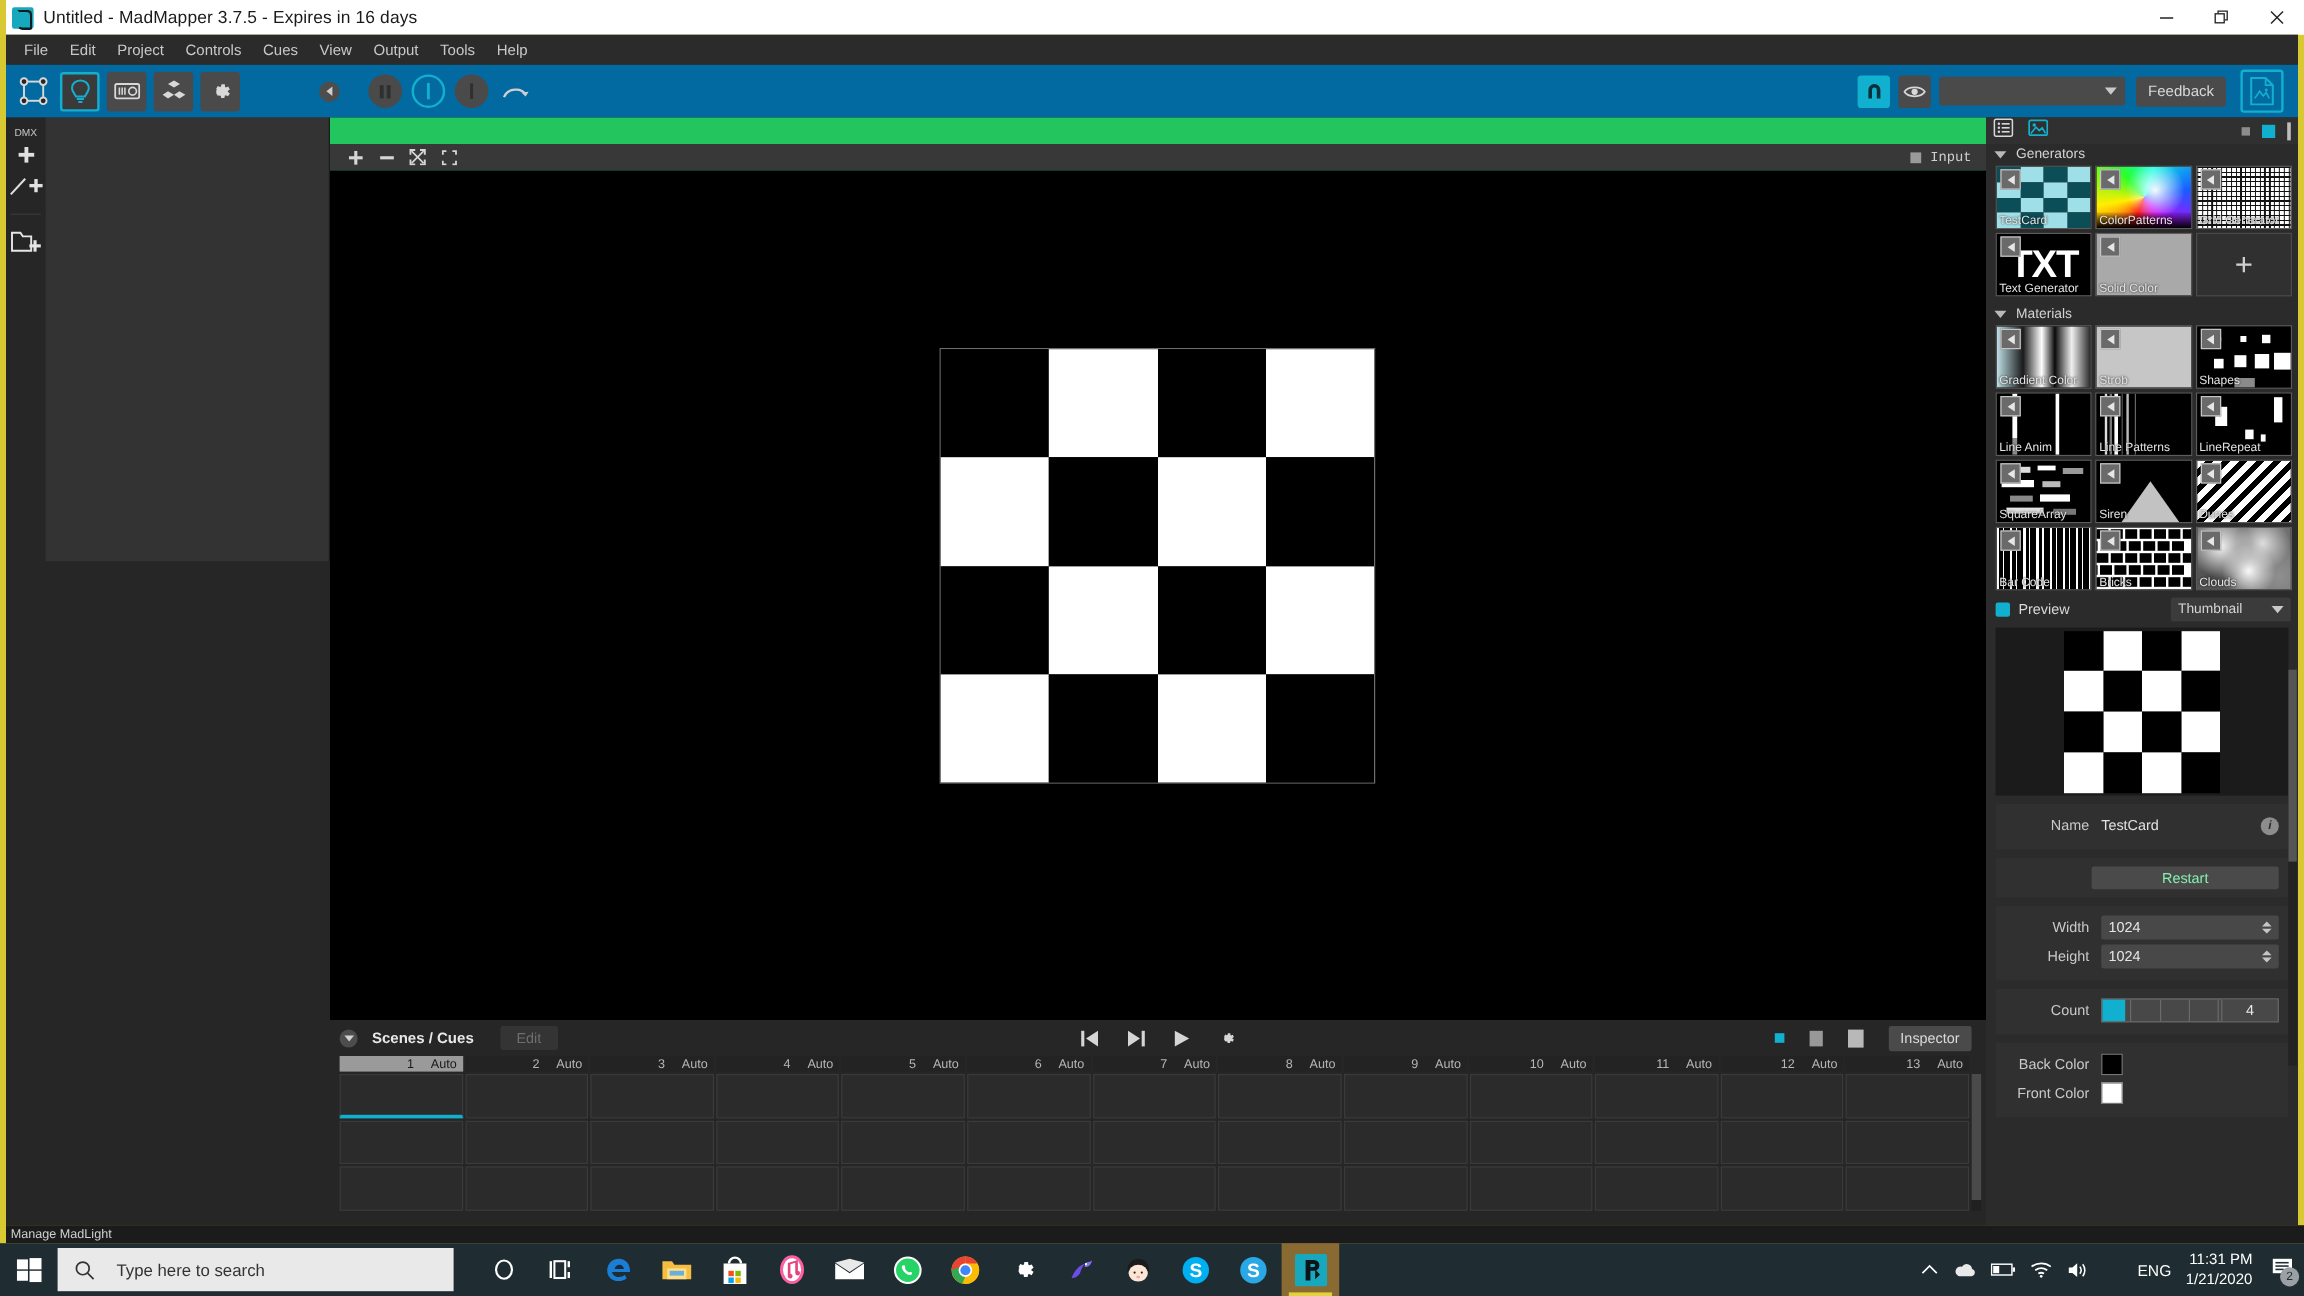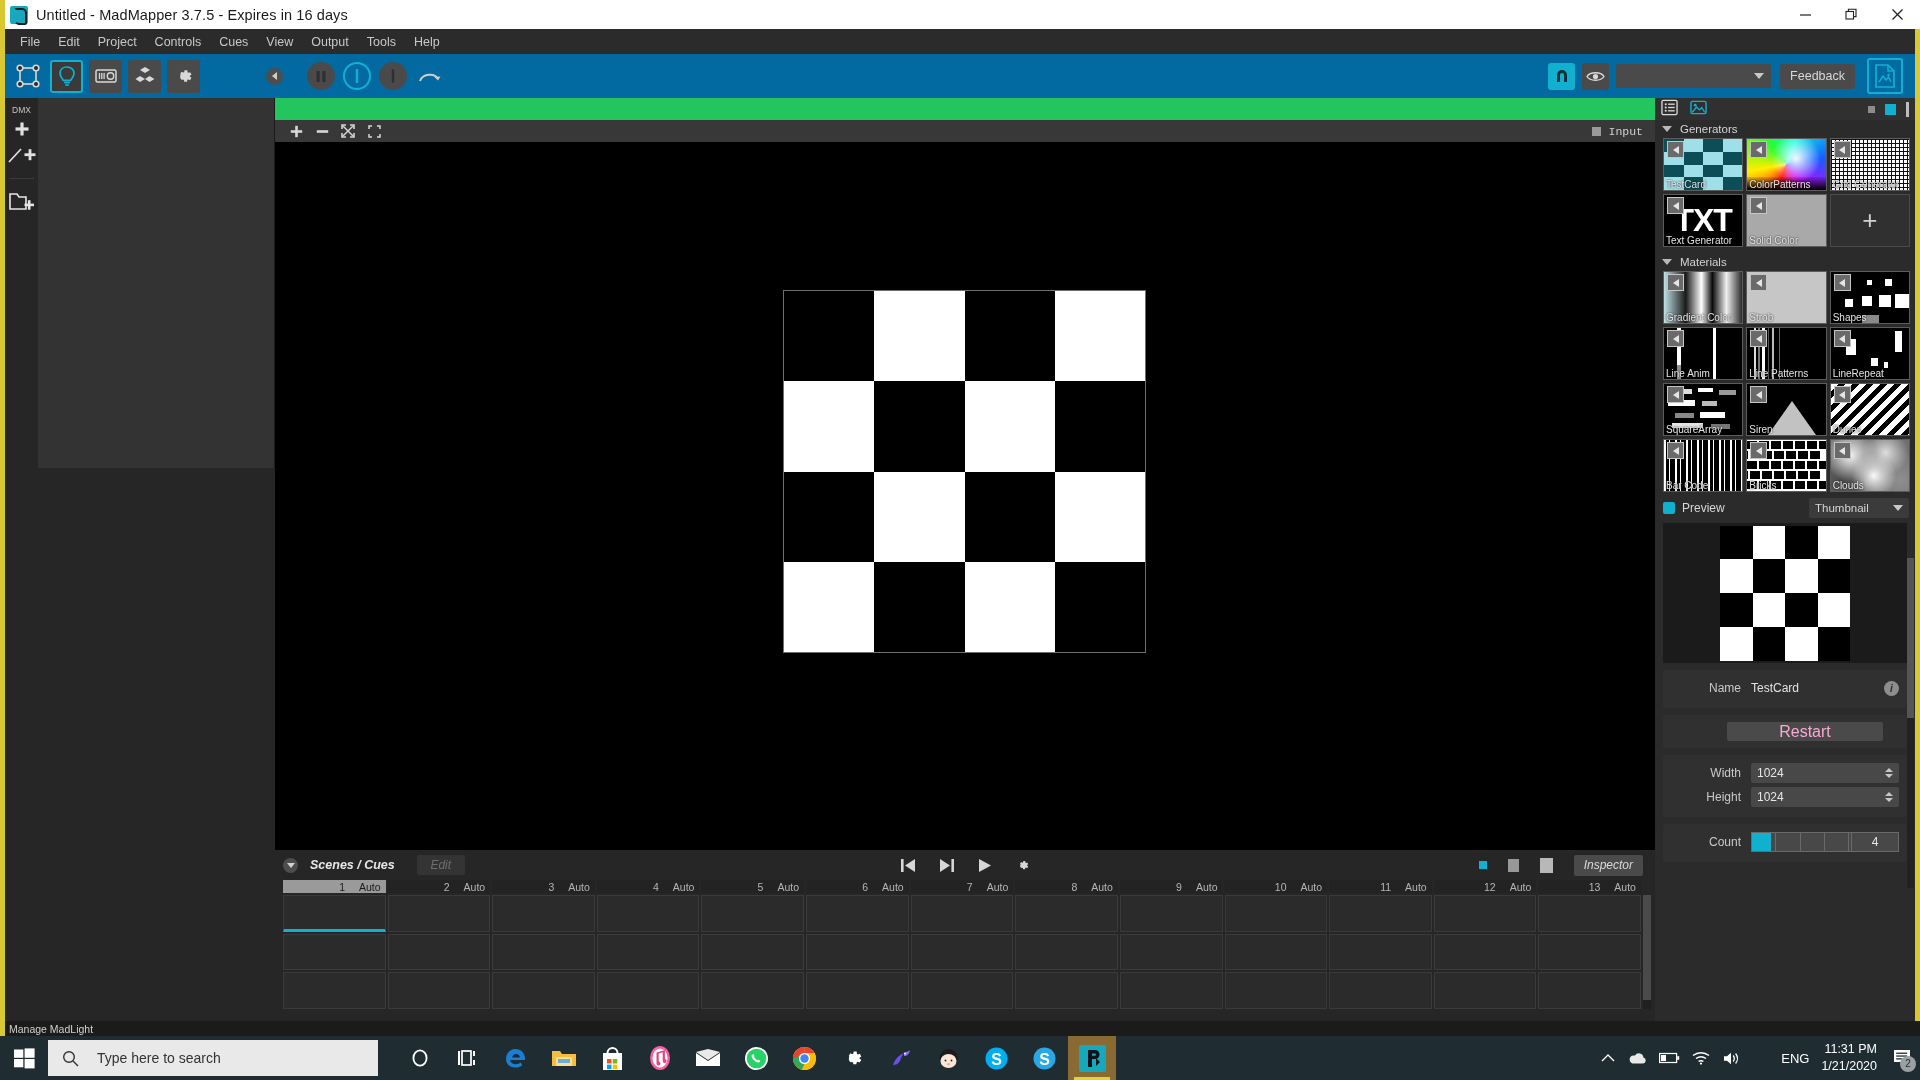--- a/index.html
+++ b/index.html
@@ -170,21 +170,20 @@
   .checker div { width:100%; height:100%; }
 
   
   .scenes {
     position:absolute; left:0; top:752px; width:1380px; height:171px;
     background:#262626;
   }
   .scenes-head {
     height:30px; display:flex; align-items:center; padding-left:8px;
     position:relative;
-    font-style:italic;
   }
   .sc-arrow {
     width:15px; height:15px; border-radius:50%; background:#4d4d4d;
     display:flex; align-items:center; justify-content:center; cursor:default;
     margin-right:12px;
   }
   .sc-arrow:before {
     content:""; border-left:4px solid transparent; border-right:4px solid transparent;
     border-top:5px solid #d2d2d2; display:block;
   }
@@ -314,21 +313,21 @@
   .prop-val { font-size:12px; color:#e2e2e2; }
   .info-ico {
     margin-left:auto; width:15px; height:15px; border-radius:50%;
     background:#8d8d8d; color:#2b2b2b; font-size:10px; font-weight:bold;
     display:flex; align-items:center; justify-content:center; font-style:italic;
     cursor:default;
   }
   .restart-btn {
     width:156px; height:19px; background:#4a4a4a; border-radius:2px;
     display:flex; align-items:center; justify-content:center;
-    font-size:16px; color:#f9a8d4; cursor:default; margin-left:64px;
+    font-size:12px; color:#86efac; cursor:default; margin-left:80px;
   }
   .spin {
     width:156px; height:20px; background:#484848; border-radius:2px;
     display:flex; align-items:center; padding:0 6px; font-size:12px; color:#e6e6e6;
     cursor:default;
   }
   .spin .arrows { margin-left:auto; display:flex; flex-direction:column; gap:2px; }
   .spin .arrows i { display:block; border-left:4px solid transparent;
     border-right:4px solid transparent; }
   .spin .arrows i.up { border-bottom:4px solid #c6c6c6; }
@@ -1093,20 +1092,30 @@
                 <i></i>
                 <i></i>
                 <i></i>
                 <i></i>
               </span>
             <span class="valbox">4</span>
           </span>
         </div>
       </div>
 
+      <div class="prop-block">
+        <div class="prop-row">
+          <span class="prop-lbl">Back Color</span>
+          <span class="swatch" id="back-swatch" style="background: rgb(0, 0, 0);"></span>
+        </div>
+        <div class="prop-row">
+          <span class="prop-lbl">Front Color</span>
+          <span class="swatch" id="front-swatch" style="background: rgb(255, 255, 255);"></span>
+        </div>
+      </div>
 
       <div class="rp-scroll">
           <i></i>
         </div>
     </div>
   </div>
 
   <div class="statusbar">
     <span class="status-txt">Manage MadLight</span>
   </div>

